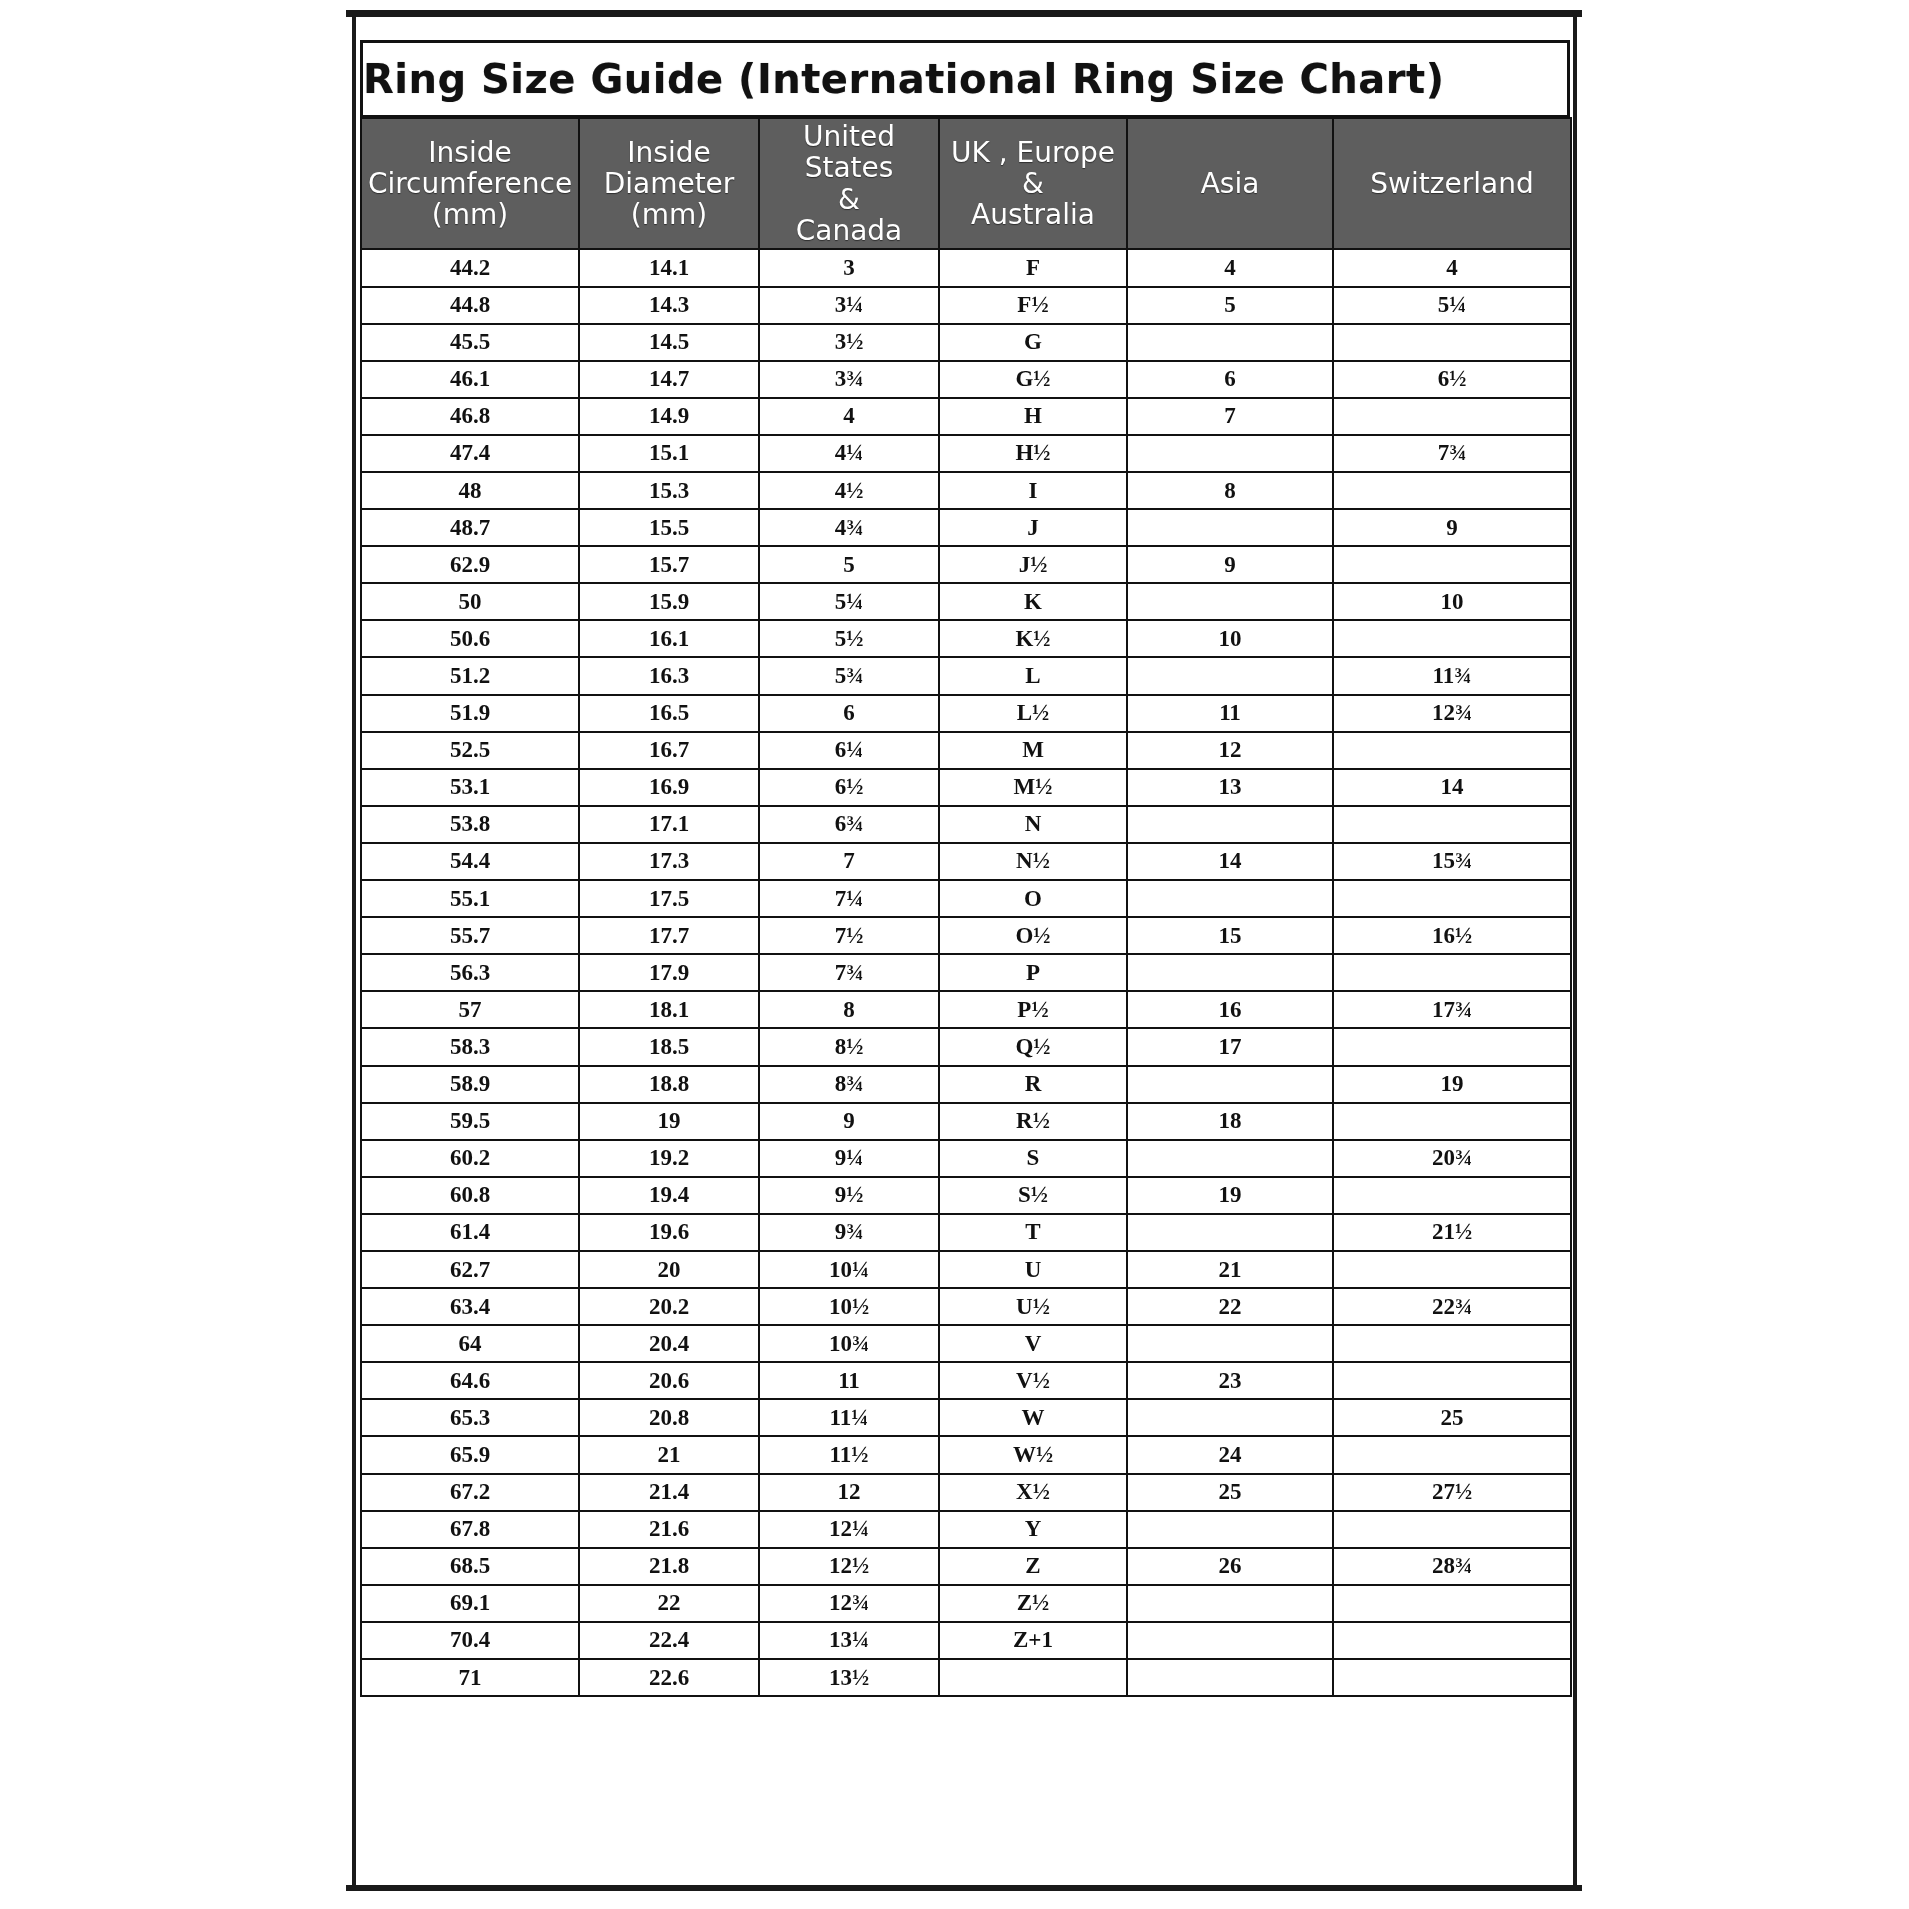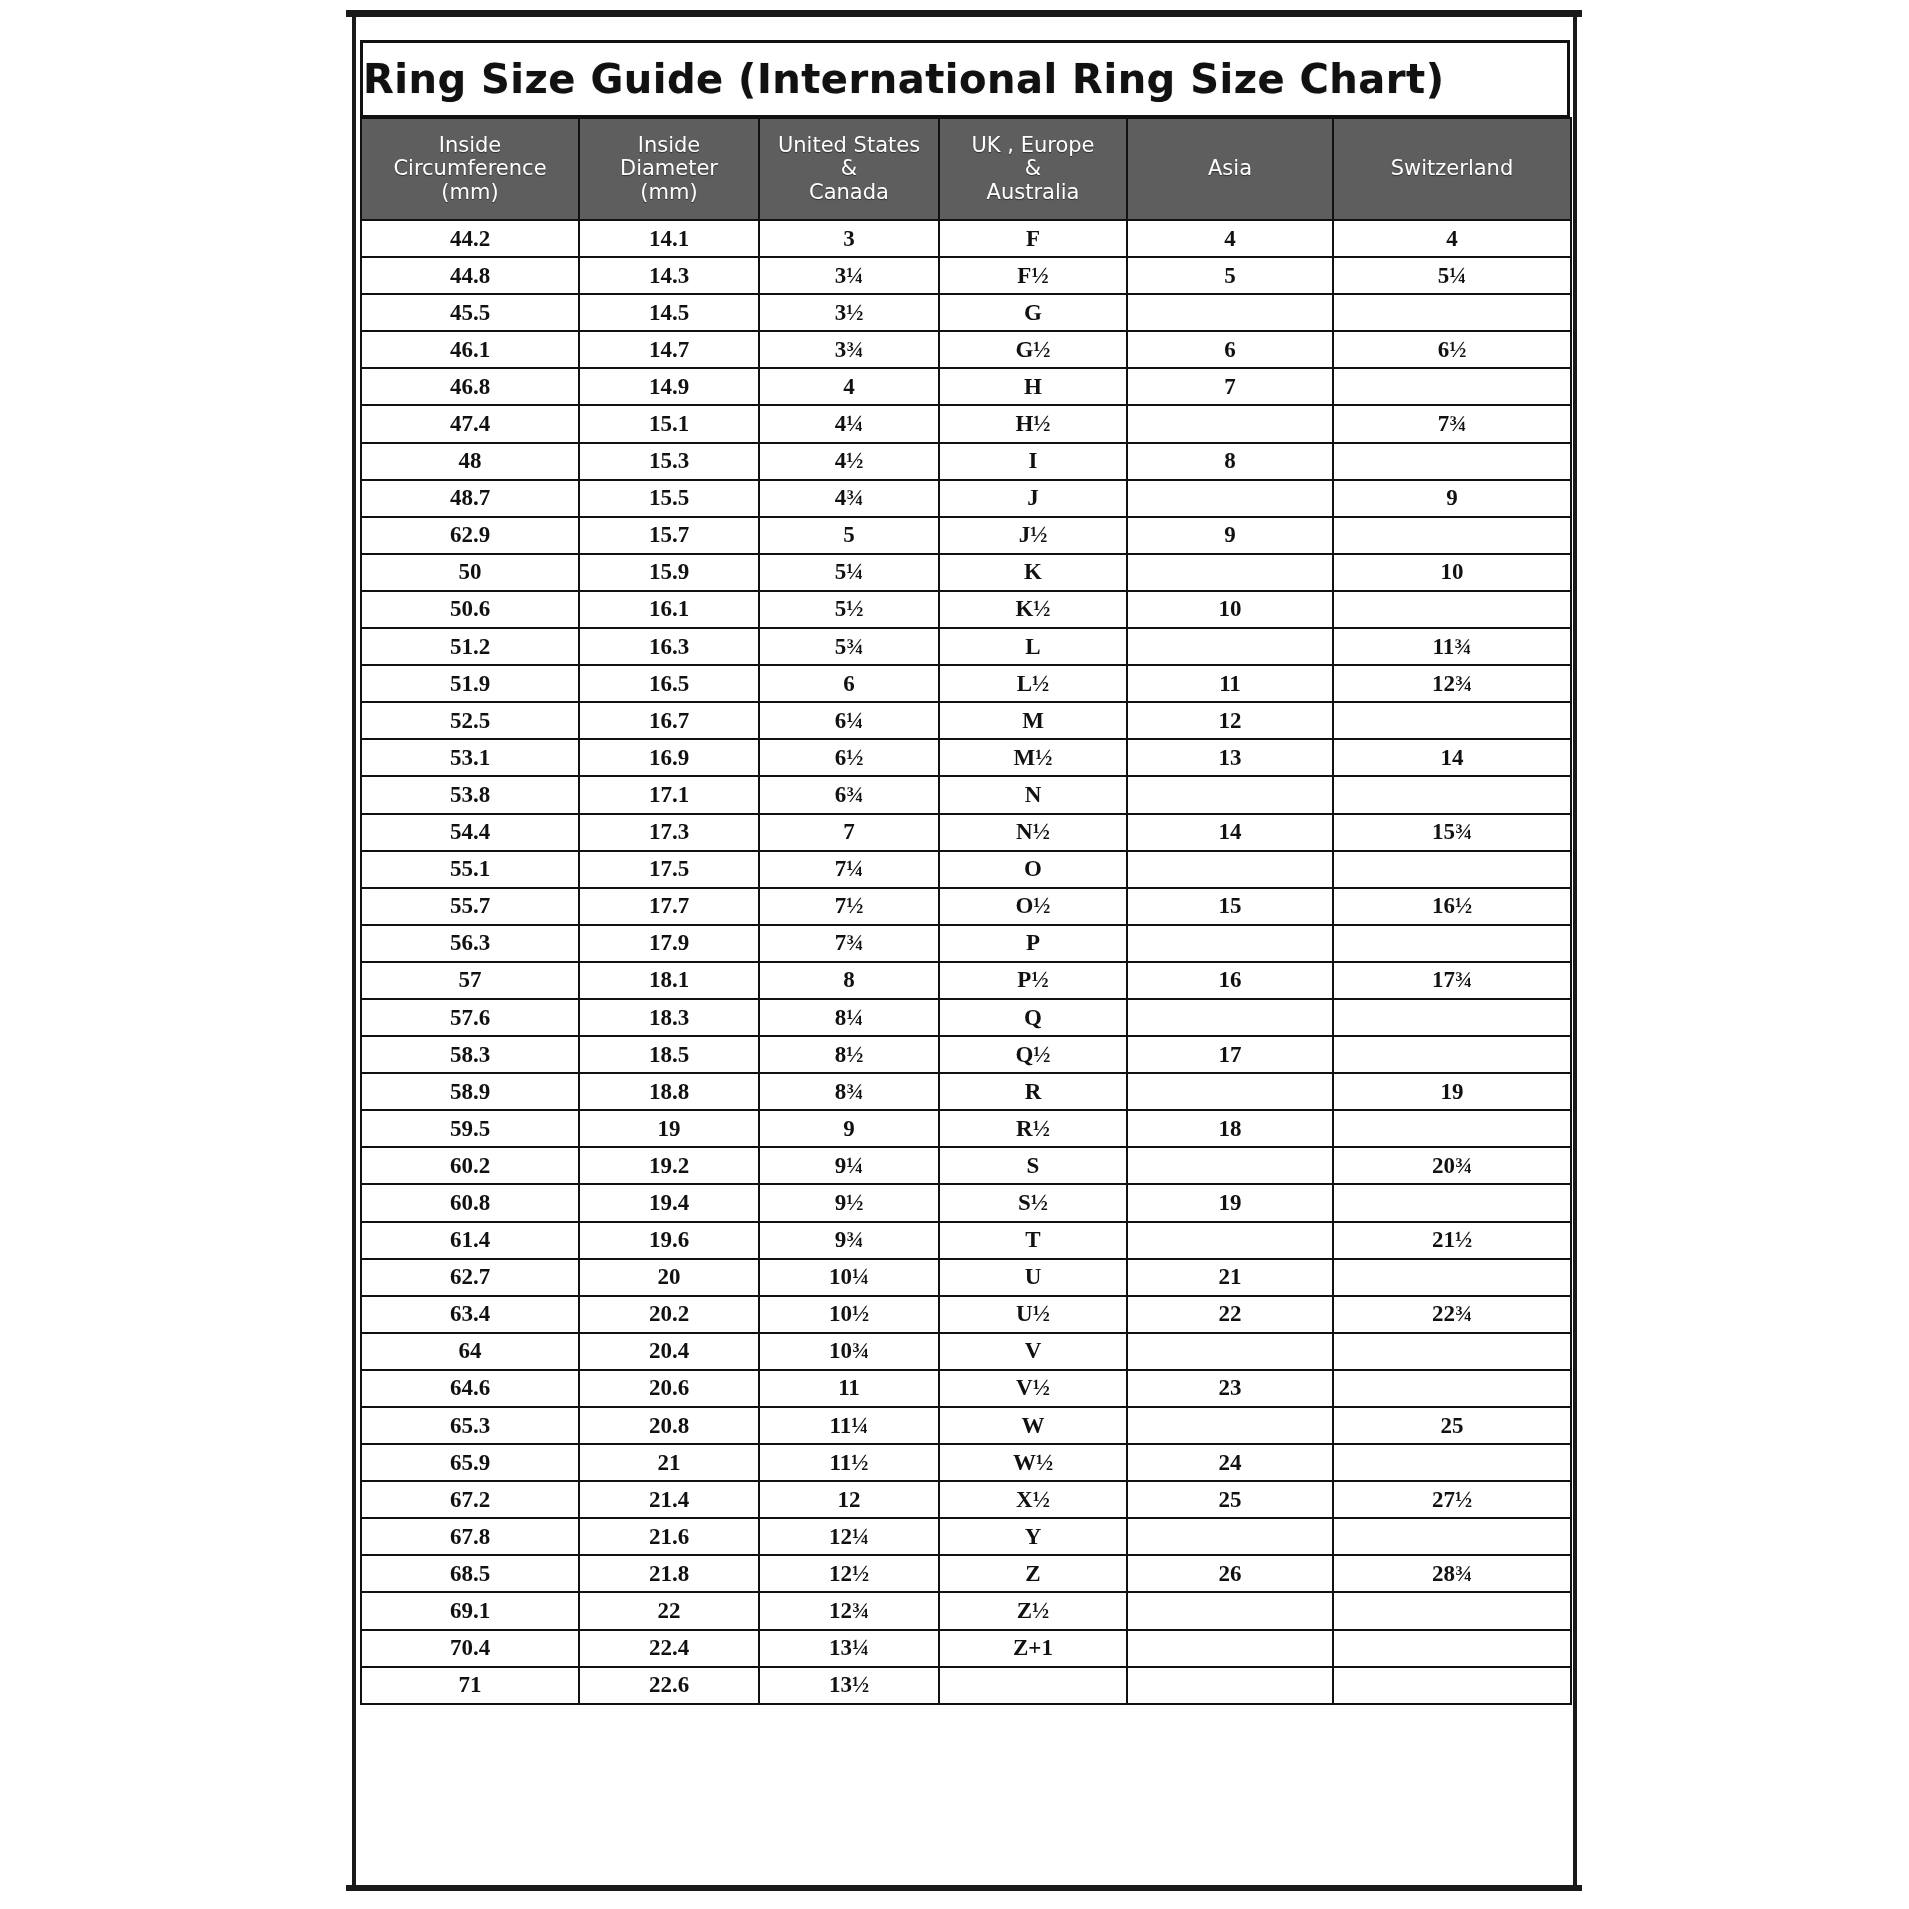--- a/index.html
+++ b/index.html
@@ -83,21 +83,21 @@
   table.ring-table td {
     border: 2px solid #111;
     text-align: center;
     vertical-align: middle;
   }
   thead th {
     background: #5e5e5e;
     color: #ffffff;
     font-family: "DejaVu Sans", sans-serif;
     font-weight: 400;
-    font-size: 21px;
+    font-size: 28px;
     line-height: 1.12;
     height: 96px;
     padding: 2px 2px;
     text-shadow: 0 1px 1px rgba(0,0,0,0.5);
   }
   thead th .hl {
     display: block;
   }
   tbody td {
     font-family: "Liberation Serif", serif;
@@ -331,28 +331,20 @@
           </tr>
           <tr>
             <td>57</td>
             <td>18.1</td>
             <td>8</td>
             <td>P½</td>
             <td>16</td>
             <td>17¾</td>
           </tr>
           <tr>
-            <td>57.6</td>
-            <td>18.3</td>
-            <td>8¼</td>
-            <td>Q</td>
-            <td></td>
-            <td></td>
-          </tr>
-          <tr>
             <td>58.3</td>
             <td>18.5</td>
             <td>8½</td>
             <td>Q½</td>
             <td>17</td>
             <td></td>
           </tr>
           <tr>
             <td>58.9</td>
             <td>18.8</td>

